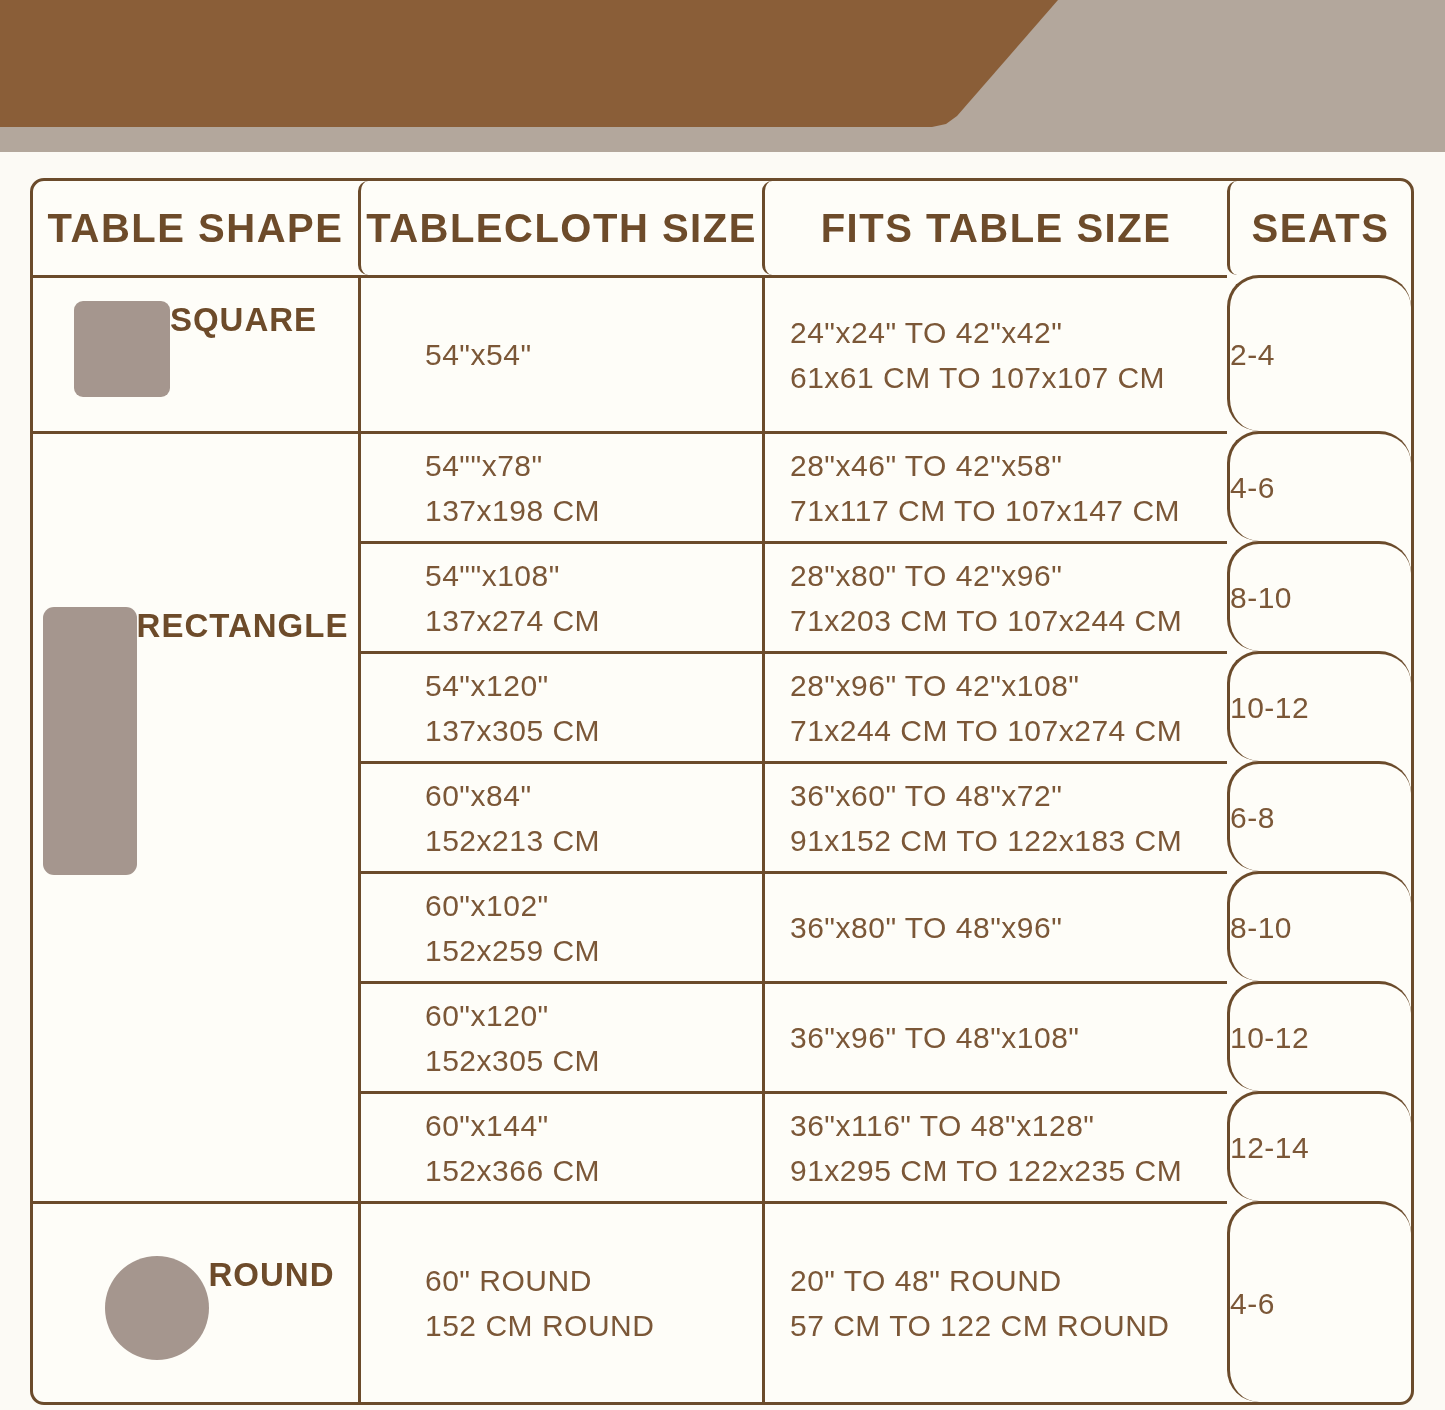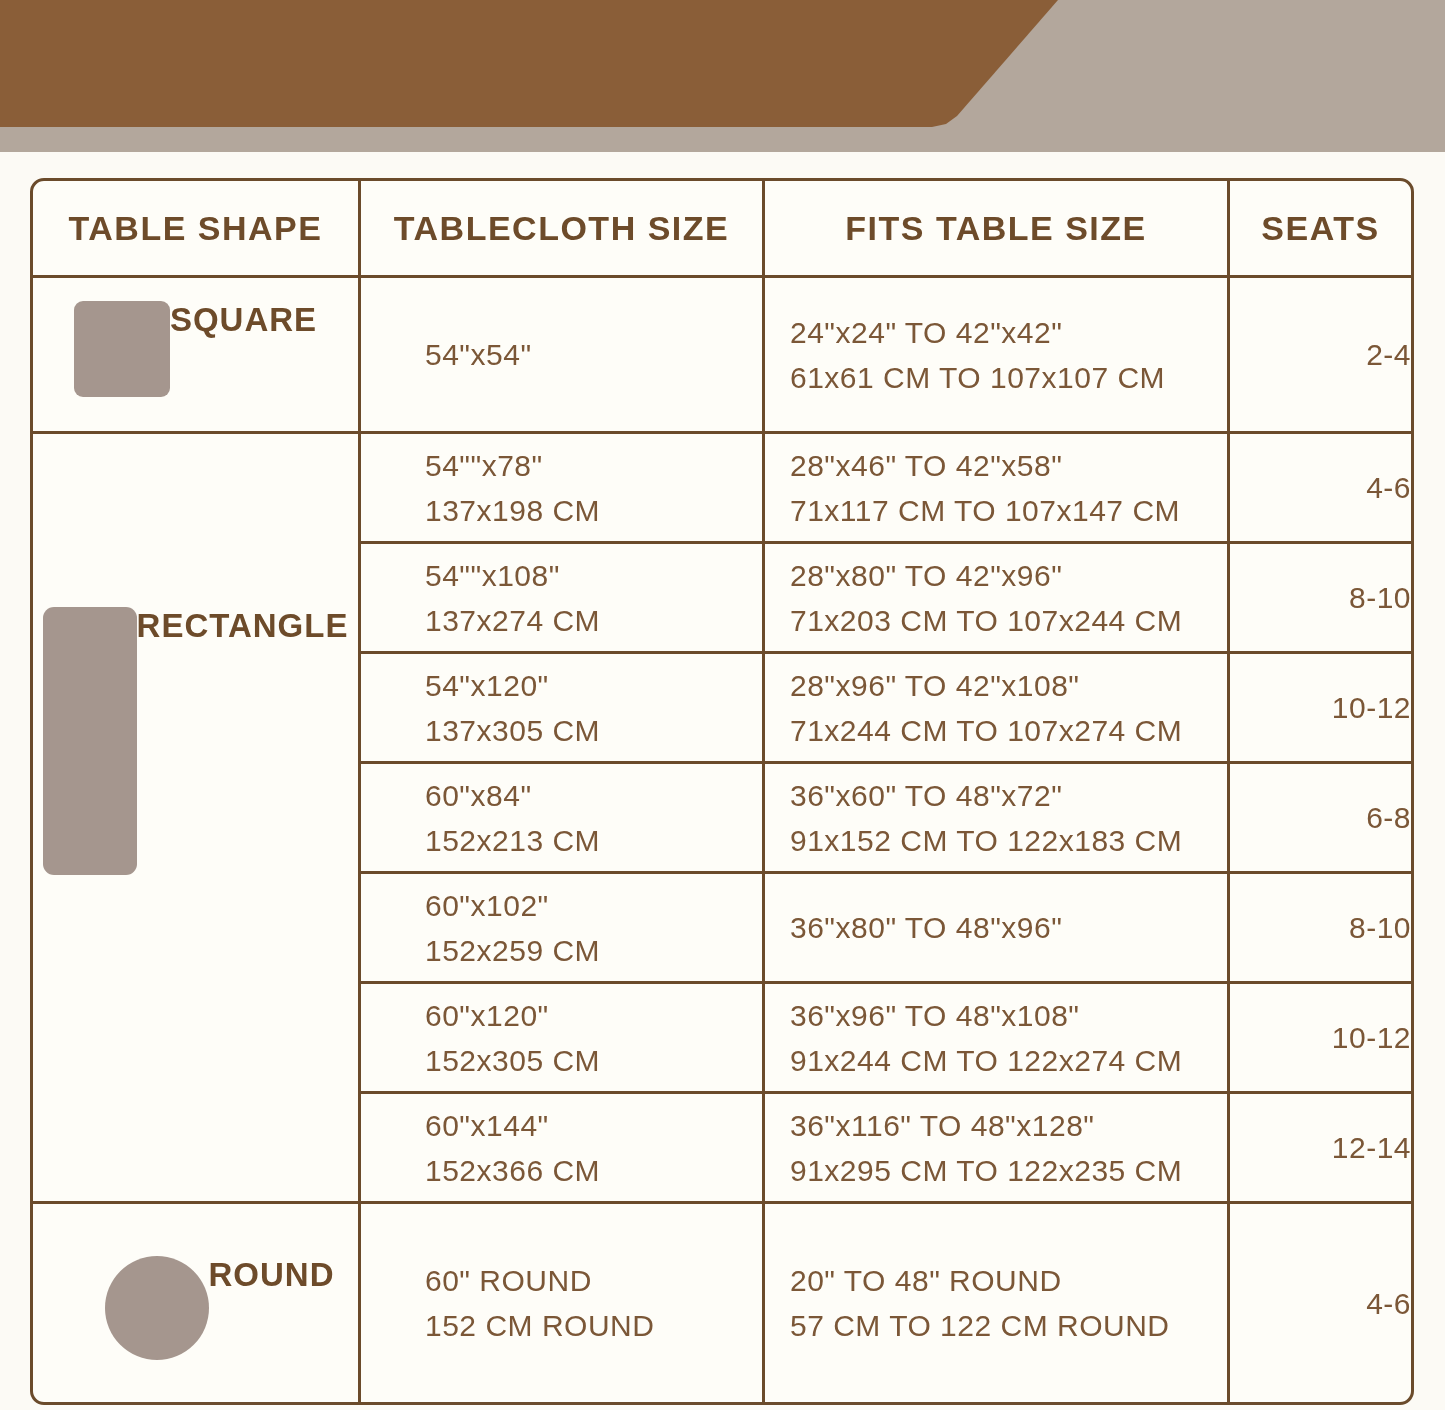--- a/index.html
+++ b/index.html
@@ -42,30 +42,31 @@
   .size-table > div{
     box-sizing:border-box;
     border-left:3px solid #6b4b2b;
     border-top:3px solid #6b4b2b;
     display:flex;flex-direction:column;justify-content:center;
   }
   .size-table > .first-col{border-left:none;}
   .size-table > .head{border-top:none;}
   .head{
     align-items:center;
-    font-weight:700;font-size:34px;color:#6d4b2a;letter-spacing:1.5px;
+    font-weight:700;font-size:40px;color:#6d4b2a;letter-spacing:1.5px;
     white-space:nowrap;
+    border-radius:10px;
   }
   .cell{
     font-size:30px;color:#7b5737;letter-spacing:0.5px;line-height:45px;
     white-space:nowrap;
   }
   .cloth{padding-left:64px;}
   .fits{padding-left:25px;}
-  .seats{align-items:flex-end;}
+  .seats{align-items:flex-start;border-radius:32px;}
   
   .shape-cell{align-items:center;}
   .shape-box{display:flex;flex-direction:row;align-items:flex-start;}
   .rect-box{margin-bottom:112px;}
   .round-box{margin-top:22px;margin-left:48px;}
   .shape-icon{background:#a5968e;}
   .square-icon{width:96px;height:96px;border-radius:9px;margin-bottom:12px;}
   .rectangle-icon{width:94px;height:268px;border-radius:11px;margin-bottom:42px;}
   .circle-icon{width:104px;height:104px;border-radius:50%;margin-bottom:12px;}
   .shape-label{
@@ -171,21 +172,20 @@
     <div class="cell seats">
       <span>8-10</span>
     </div>
 
     <div class="cell cloth">
       <span>60"x120"</span>
       <span>152x305 CM</span>
     </div>
     <div class="cell fits">
       <span>36"x96" TO 48"x108"</span>
-      <span>91x244 CM TO 122x274 CM</span>
     </div>
     <div class="cell seats">
       <span>10-12</span>
     </div>
 
     <div class="cell cloth">
       <span>60"x144"</span>
       <span>152x366 CM</span>
     </div>
     <div class="cell fits">

